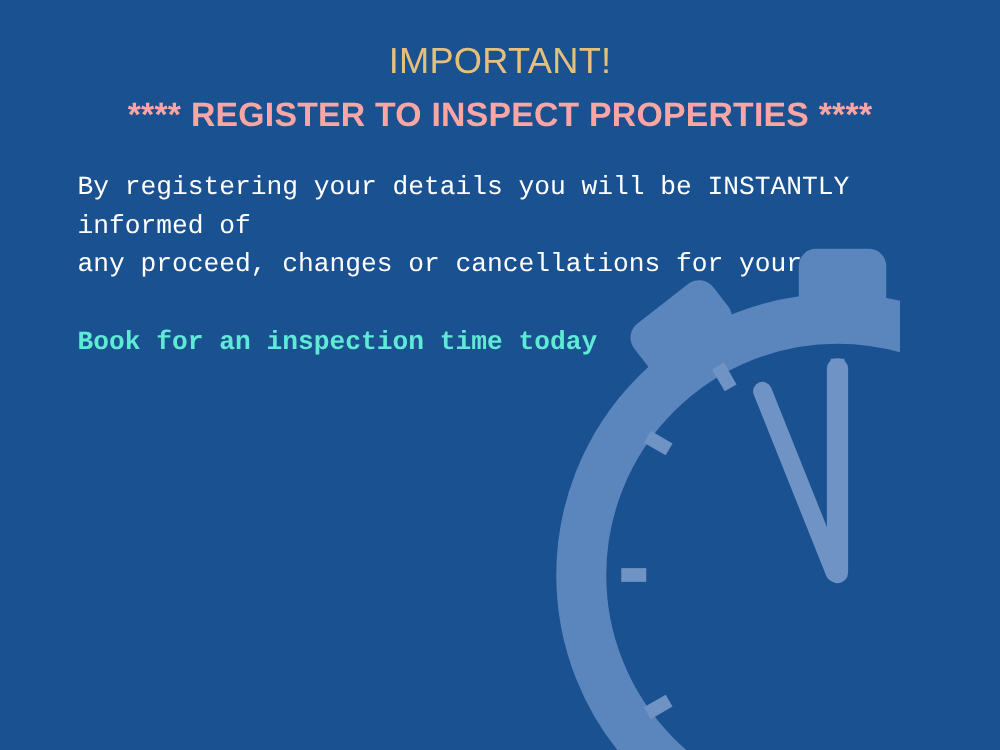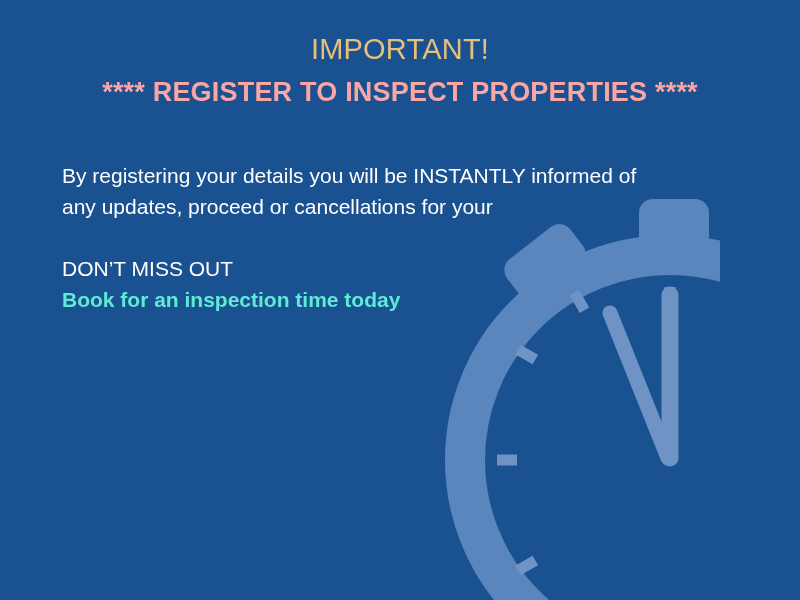--- a/index.html
+++ b/index.html
@@ -55,23 +55,24 @@
     font-weight: bold;
     line-height: 38px;
     margin-top: 5px;
     letter-spacing: 0.2px;
   }
 
   
   .body-block {
     position: absolute;
     left: 62px;
-    top: 160px;
+    top: 135px;
     width: 660px;
     z-index: 3;
+    font-family: Liberation Mono, monospace;
   }
   .para {
     margin: 0;
   }
   .para p {
     margin: 0;
     color: #ffffff;
     font-size: 21px;
     line-height: 31px;
     font-weight: 400;
@@ -144,30 +145,27 @@
 
   <div class="heading-block">
     <div class="heading-line1">IMPORTANT!</div>
     <div class="heading-line2">****  REGISTER TO INSPECT PROPERTIES ****</div>
   </div>
 
   <div class="body-block">
 
     <div class="para gap-after">
       <p>By registering your details  you will be INSTANTLY informed of</p>
-      <p>any updates, proceed or cancellations for your</p>
+      <p>any proceed, changes or cancellations for your</p>
     </div>
 
     <div class="para gap-after">
     </div>
 
     <div class="para">
-      <div class="cta-white">
-        <p>DON’T MISS OUT</p>
-      </div>
       <div class="cta-gold">
         <p>Book for an inspection time today</p>
       </div>
     </div>
 
   </div>
 
 </div>
 
 </body></html>

